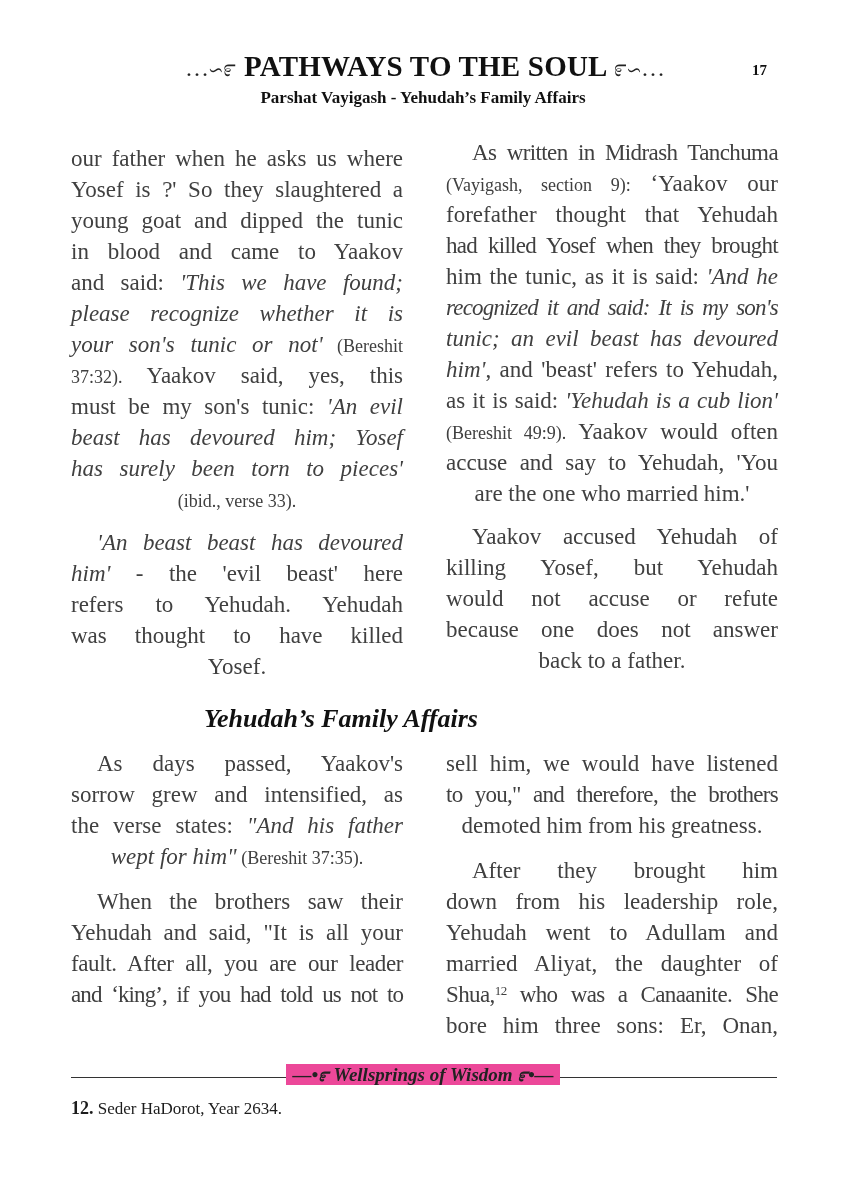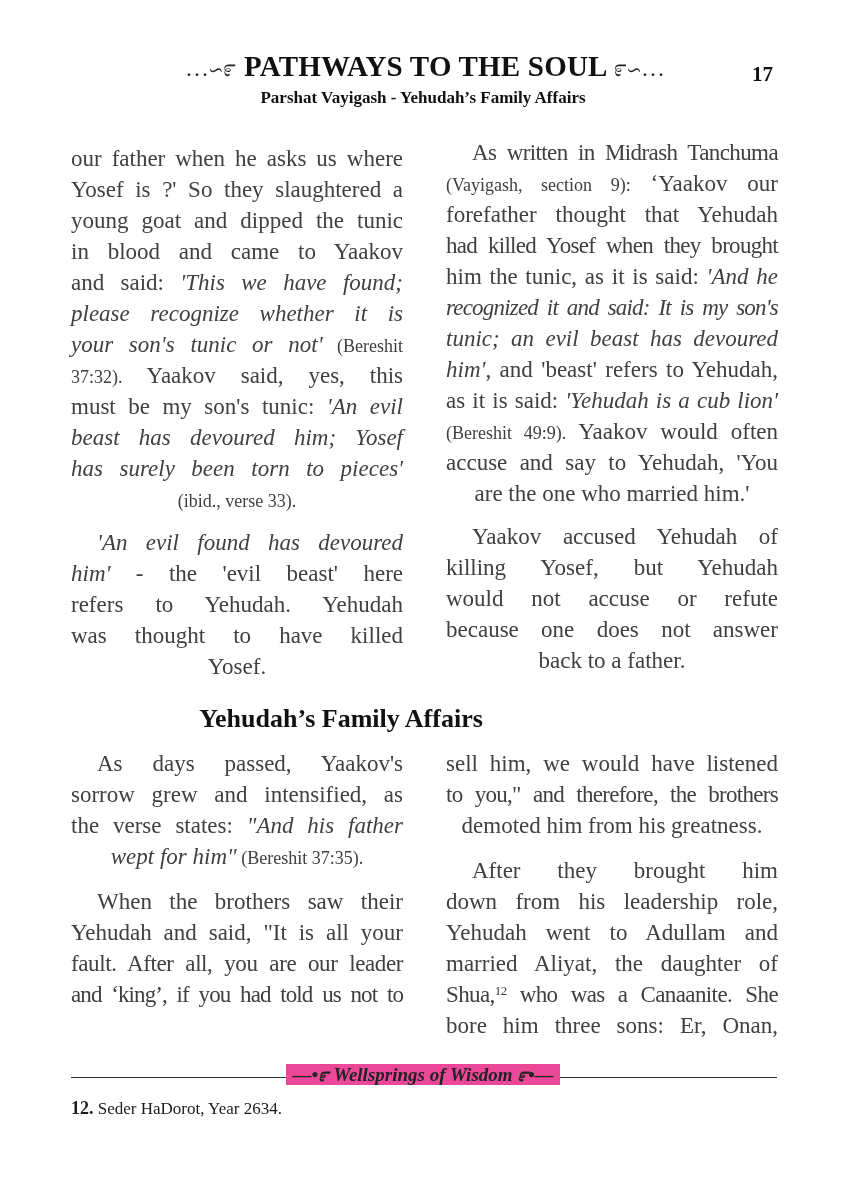--- a/index.html
+++ b/index.html
@@ -15,21 +15,21 @@
       position: absolute; left: 130px; top: 50px; width: 590px;
       text-align: center;
       font-family: "Liberation Serif", serif;
       font-weight: bold; font-size: 29px; letter-spacing: 0.2px;
       color: #111;
       white-space: nowrap;
     }
     .orn { font-weight: normal; font-size: 24px; color: #222; }
     .page-number {
       position: absolute; left: 752px; top: 62px;
-      font-weight: bold; font-size: 21px; color: #111;
+      font-weight: bold; font-size: 15px; color: #111;
     }
     .header-subtitle {
       position: absolute; left: 0; width: 846px; top: 88px;
       text-align: center;
       font-weight: bold; font-size: 17px; color: #111;
     }
     .col {
       position: absolute;
       width: 332px;
       font-size: 23px;
@@ -46,21 +46,21 @@
       height: 31px;
     }
     .line.indent { padding-left: 26px; }
     .line.center { text-align: center; text-align-last: center; }
     .para { margin-bottom: 12px; }
     .ref { font-size: 18px; }
     i { font-style: italic; }
     .section-heading {
       position: absolute; left: 0; width: 682px; top: 704px;
       text-align: center;
-      font-weight: bold; font-size: 26px; color: #111;
+      font-weight: bold; font-size: 26px; color: #111; font-style: italic;
     }
     .footer-rule {
       position: absolute; left: 71px; width: 706px; top: 1077px;
       height: 1px; background: #333;
     }
     .footer-title {
       position: absolute; left: 0; width: 846px; top: 1064px;
       text-align: center;
     }
     .footer-title span.wrap {
@@ -95,21 +95,21 @@
     <span class="line"><span>and said: </span><i>'This we have found;</i></span>
     <span class="line"><i>please recognize whether it is</i></span>
     <span class="line"><i>your son's tunic or not'</i><span class="ref"> (Bereshit</span></span>
     <span class="line"><span class="ref">37:32).</span><span> Yaakov said, yes, this</span></span>
     <span class="line"><span>must be my son's tunic: </span><i>'An evil</i></span>
     <span class="line"><i>beast has devoured him; Yosef</i></span>
     <span class="line"><i>has surely been torn to pieces'</i></span>
     <span class="line center"><span class="ref">(ibid., verse 33).</span></span>
   </div>
   <div class="para">
-    <span class="line indent"><i>'An evil found has devoured</i></span>
+    <span class="line indent"><i>'An beast beast has devoured</i></span>
     <span class="line"><i>him'</i><span> - the 'evil beast' here</span></span>
     <span class="line">refers to Yehudah. Yehudah</span>
     <span class="line">was thought to have killed</span>
     <span class="line center">Yosef.</span>
   </div>
 </div>
 
 <div class="col right" style="top:137px;">
   <div class="para">
     <span class="line indent" style="letter-spacing:-0.6px;">As written in Midrash Tanchuma</span>

